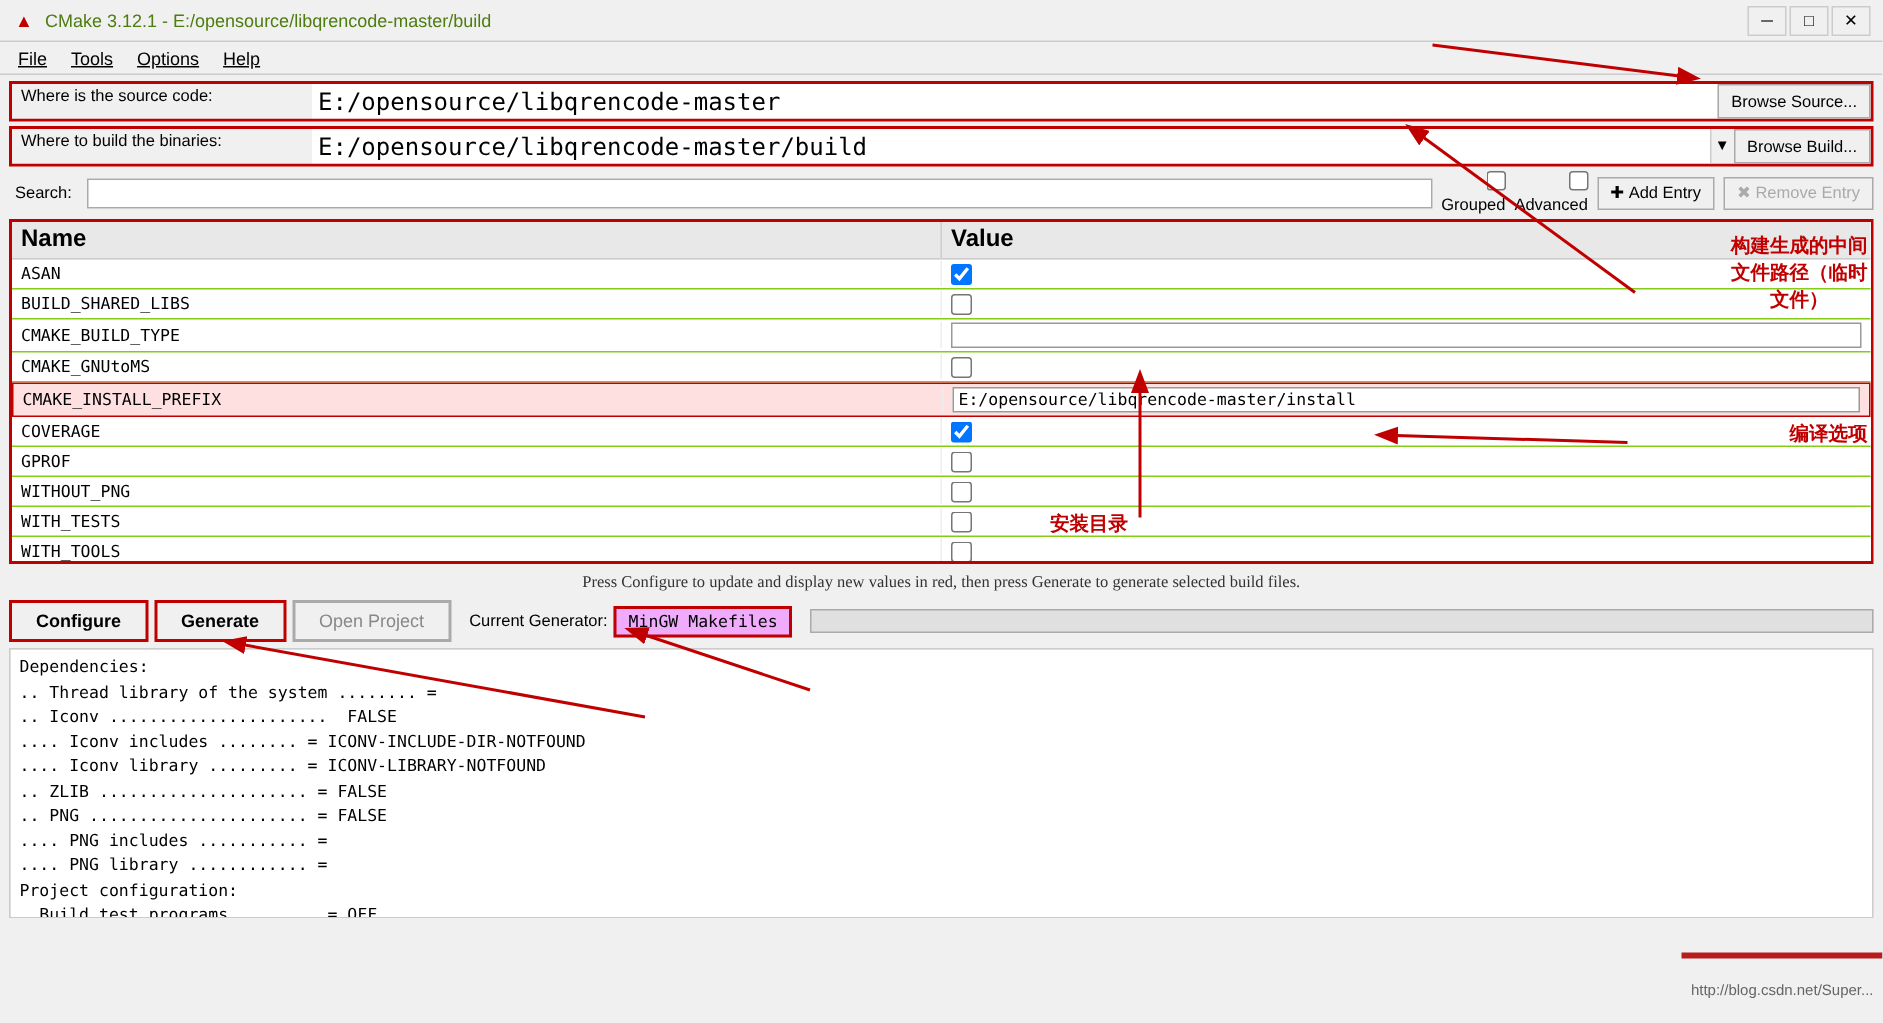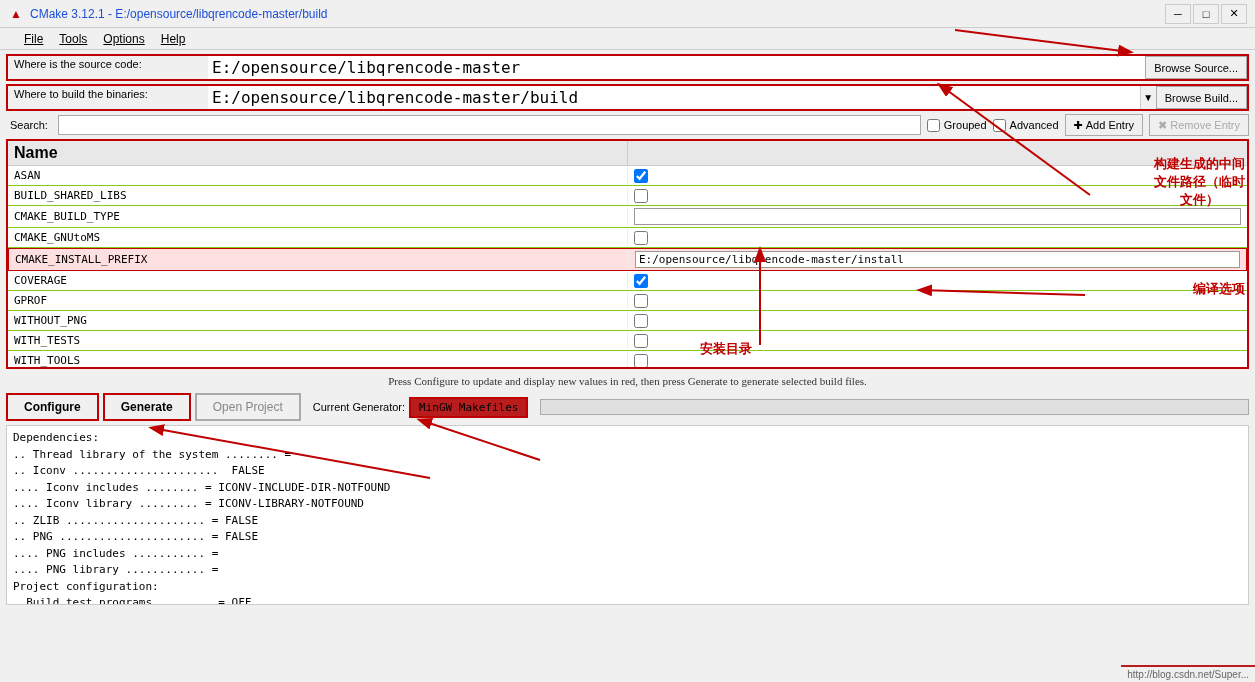--- a/index.html
+++ b/index.html
@@ -26,21 +26,21 @@
     .title-bar-icon {
       width: 16px;
       height: 16px;
       margin-right: 6px;
       display: flex;
       align-items: center;
       justify-content: center;
     }
     .title-bar-text {
       font-size: 12px;
-      color: #1d4ed8;
+      color: #4d7c0f;
       flex: 1;
     }
     .title-bar-controls {
       display: flex;
       gap: 2px;
     }
     .title-bar-btn {
       width: 26px;
       height: 20px;
       background: #f0f0f0;
@@ -51,21 +51,21 @@
       align-items: center;
       justify-content: center;
     }
 
     
     .menu-bar {
       background: #f0f0f0;
       height: 22px;
       display: flex;
       align-items: center;
-      padding: 0 16px;
+      padding: 0 4px;
       border-bottom: 1px solid #ccc;
     }
     .menu-item {
       padding: 2px 8px;
       cursor: pointer;
       font-size: 12px;
       text-decoration: underline;
     }
 
     
@@ -128,23 +128,24 @@
     }
     .search-input {
       flex: 1;
       border: 1px solid #aaa;
       padding: 2px 4px;
       font-size: 11px;
       height: 20px;
     }
     .checkbox-group {
       display: flex;
-      align-items: center;
+      align-items: flex-end;
       gap: 4px;
       font-size: 11px;
+      flex-direction: column;
     }
     .checkbox-group input[type=checkbox] {
       margin: 0;
     }
     .toolbar-btn {
       padding: 2px 8px;
       background: #f0f0f0;
       border: 1px solid #aaa;
       cursor: pointer;
       font-size: 11px;
@@ -254,21 +255,21 @@
     }
     .generator-label {
       font-size: 11px;
       margin-left: 8px;
     }
     .generator-value {
       border: 2px solid #c00000;
       padding: 2px 8px;
       font-size: 11px;
       font-family: monospace;
-      background: #b91c1c;
+      background: #f0abfc;
     }
     .progress-bar {
       flex: 1;
       height: 16px;
       background: #e0e0e0;
       border: 1px solid #aaa;
       margin-left: 8px;
     }
 
     
@@ -402,20 +403,21 @@
       </button>
       <button class="toolbar-btn disabled">
         <span>✖</span>
         <span>Remove Entry</span>
       </button>
     </div>
 
     <div class="entries-table">
       <div class="entries-header">
         <div class="col-name">Name</div>
+        <div class="col-value">Value</div>
       </div>
 
       <div id="entries-body">
           <div class="entry-row">
             <div class="entry-col-name">ASAN</div>
             <div class="entry-col-value">
               <input type="checkbox" class="entry-checkbox" checked="" style="">
             </div>
           </div>
           <div class="entry-row">
@@ -496,18 +498,18 @@
         <div class="log-line">.... Iconv library ......... = ICONV-LIBRARY-NOTFOUND</div>
         <div class="log-line">.. ZLIB ..................... = FALSE</div>
         <div class="log-line">.. PNG ...................... = FALSE</div>
         <div class="log-line">.... PNG includes ........... = </div>
         <div class="log-line">.... PNG library ............ = </div>
         <div class="log-line">Project configuration:</div>
         <div class="log-line">. Build test programs ........ = OFF</div>
         <div class="log-line"></div>
       </div>
 
-    <div style="position:absolute; bottom:0; right:0; font-size:10px; color:#666; padding: 2px 6px; background:#f0f0f0; border-top:2px solid #b91c1c;">
+    <div style="position:absolute; bottom:0; right:0; font-size:10px; color:#666; padding: 16px 6px; background:#f0f0f0; border-top:4px solid #b91c1c;">
       <span>http://blog.csdn.net/Super...</span>
     </div>
 
   </div>
 </div>
 
 </body></html>

